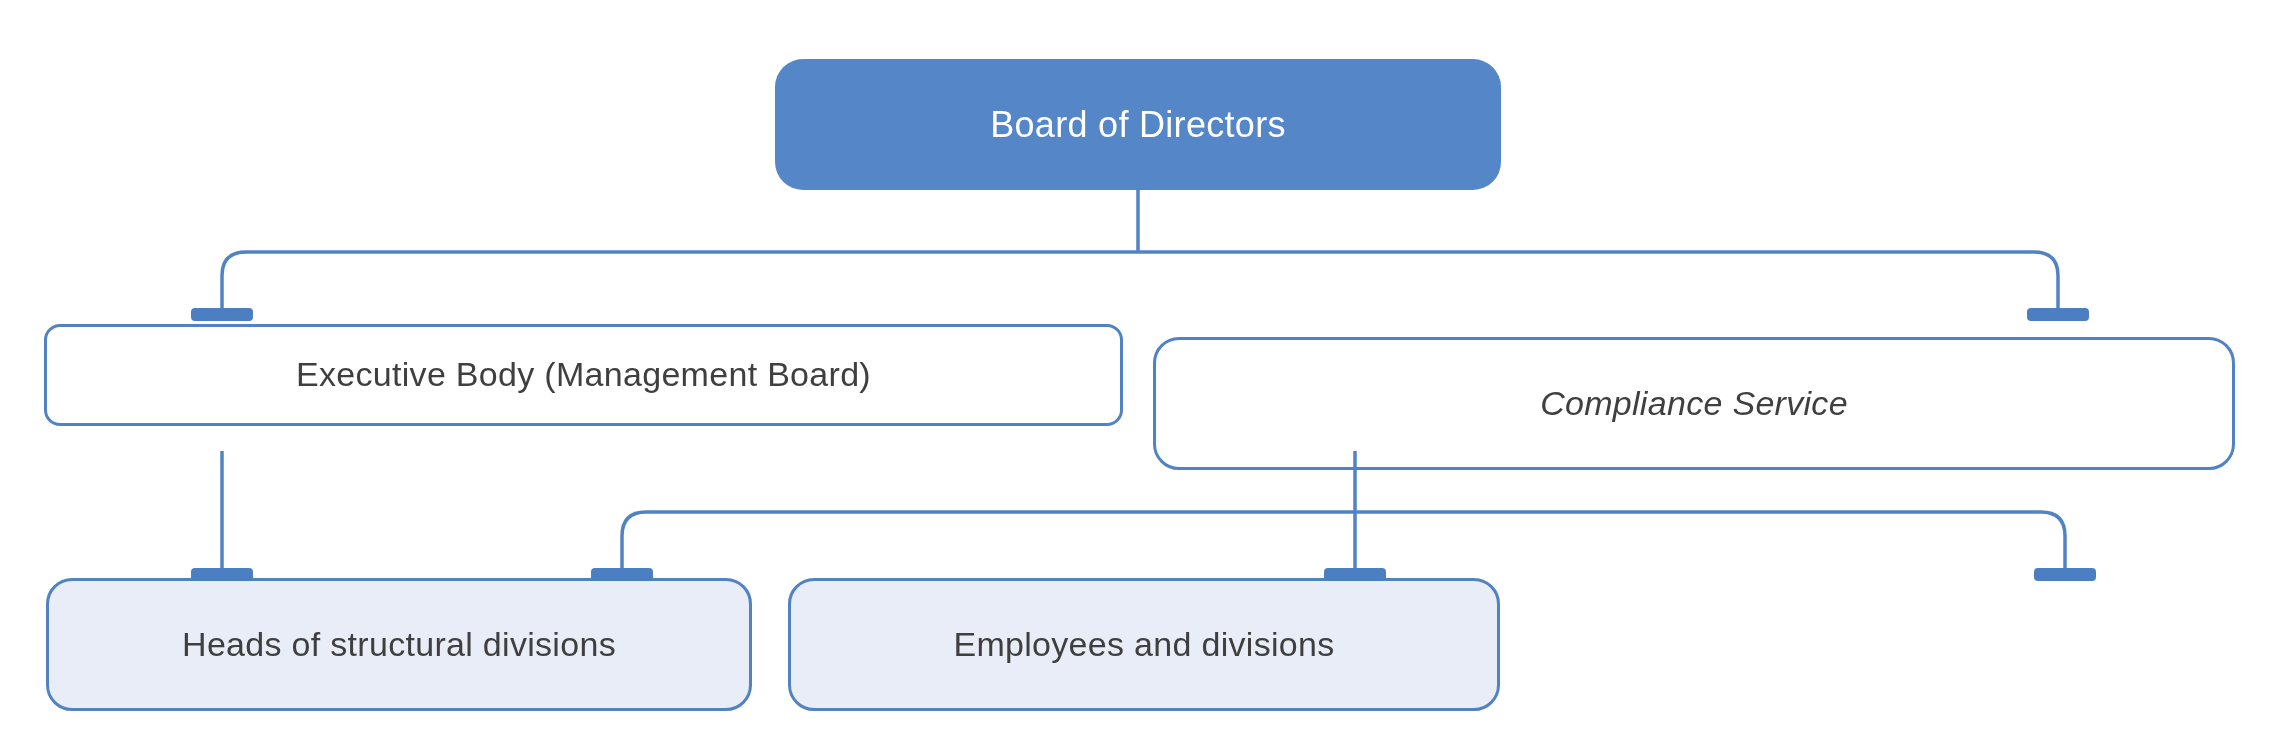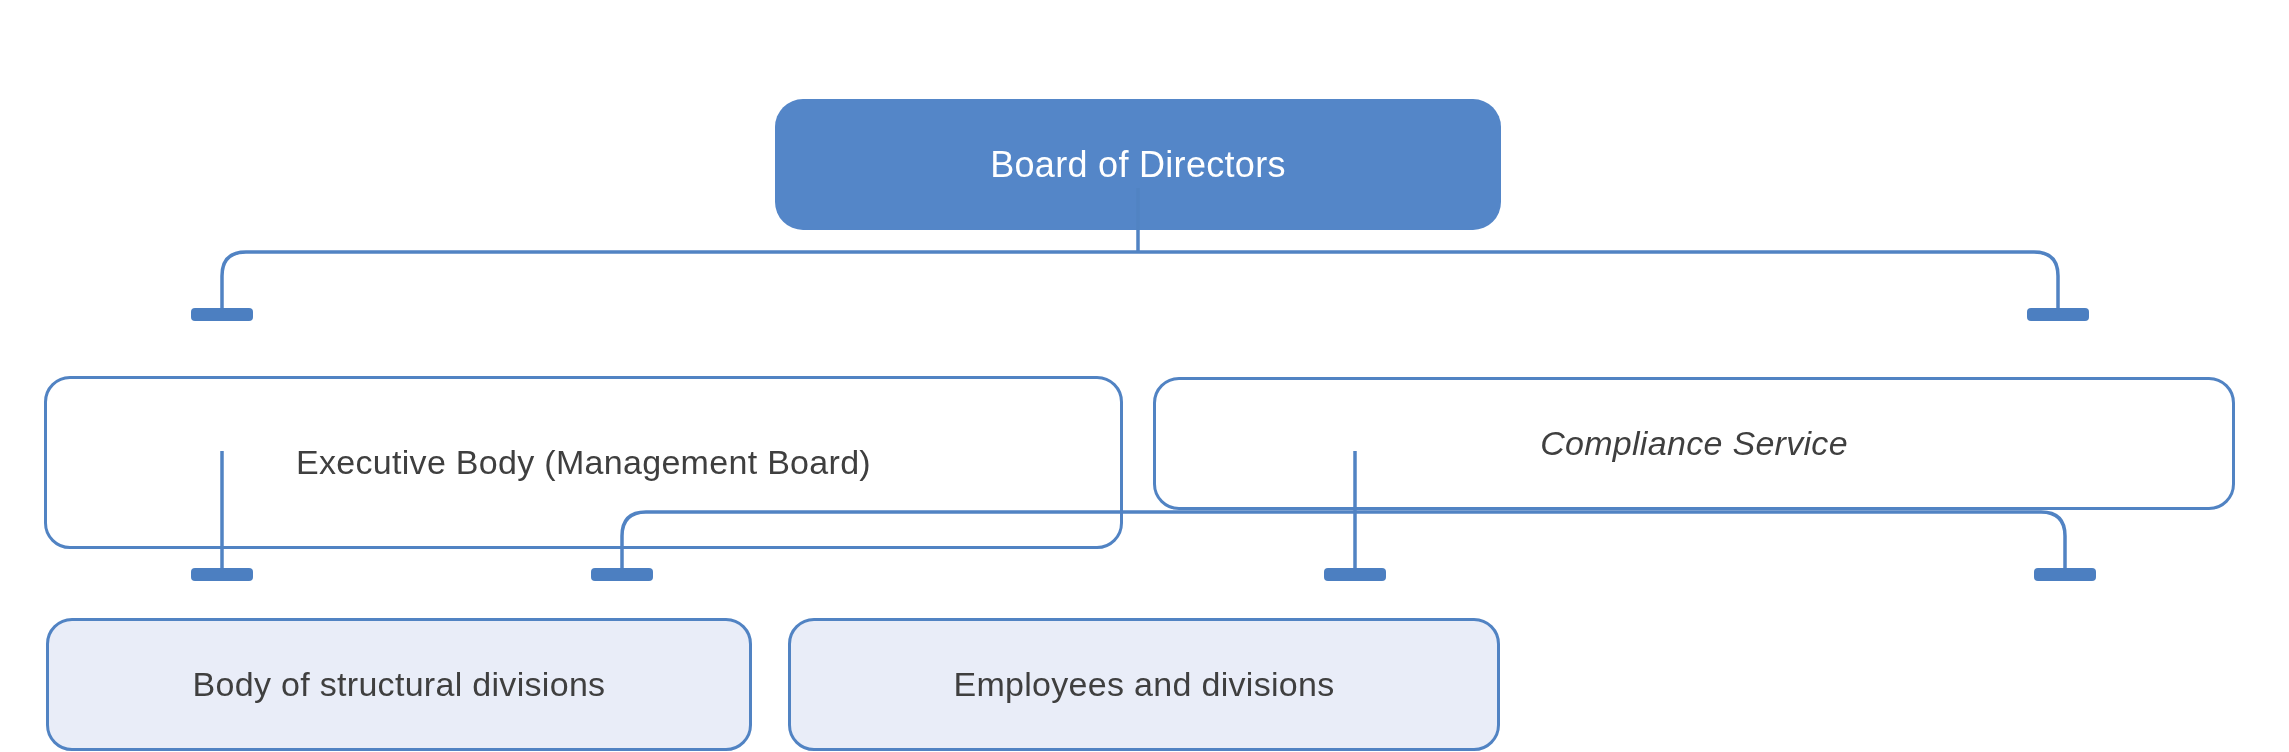--- a/index.html
+++ b/index.html
@@ -25,39 +25,38 @@
     position:absolute;
     box-sizing:border-box;
     display:flex;align-items:center;justify-content:center;
     text-align:center;
     border-radius:26px;
     font-size:34px;
     letter-spacing:.3px;
     line-height:1.27;
     color:var(--text);
     padding:12px 30px;
-    margin-top:40px;
   }
   .node.root{
     background:var(--root-fill);
     color:var(--root-text);
     border:none;
     font-size:36px;
     border-radius:28px;
     left:775px;top:59px;width:726px;height:131px;
   }
   .node.lvl2{
     background:var(--level2-fill);
     border:3.5px solid var(--box-border);
   }
   .node.lvl3{
     background:var(--level3-fill);
     border:3.5px solid var(--box-border);
   }
-  #node-executive{left:44px;top:336px;width:1079px;height:173px;}
+  #node-executive{left:44px;top:324px;width:1079px;height:102px;border-radius:16px;}
   #node-compliance{left:1153px;top:337px;width:1082px;height:133px;font-style:italic;}
   #node-heads{left:46px;top:578px;width:706px;height:133px;}
   #node-employees{left:788px;top:578px;width:712px;height:133px;}
   #node-counterparties{left:1528px;top:578px;width:705px;height:133px;}
   svg.wires{
     position:absolute;left:0;top:0;width:2289px;height:752px;
     pointer-events:none;
   }
   svg.wires path{
     fill:none;
@@ -79,21 +78,21 @@
 
   <div class="node lvl2" id="node-executive">
     <span>Executive Body (Management Board)</span>
   </div>
 
   <div class="node lvl2" id="node-compliance">
     <span>Compliance Service</span>
   </div>
 
   <div class="node lvl3" id="node-heads">
-    <span>Body of structural divisions</span>
+    <span>Heads of structural divisions</span>
   </div>
 
   <div class="node lvl3" id="node-employees">
     <span>Employees and divisions</span>
   </div>
 
 
   <svg class="wires" viewBox="0 0 2289 752" aria-hidden="true">
 
     <path d="M1138 188 V252"></path>

